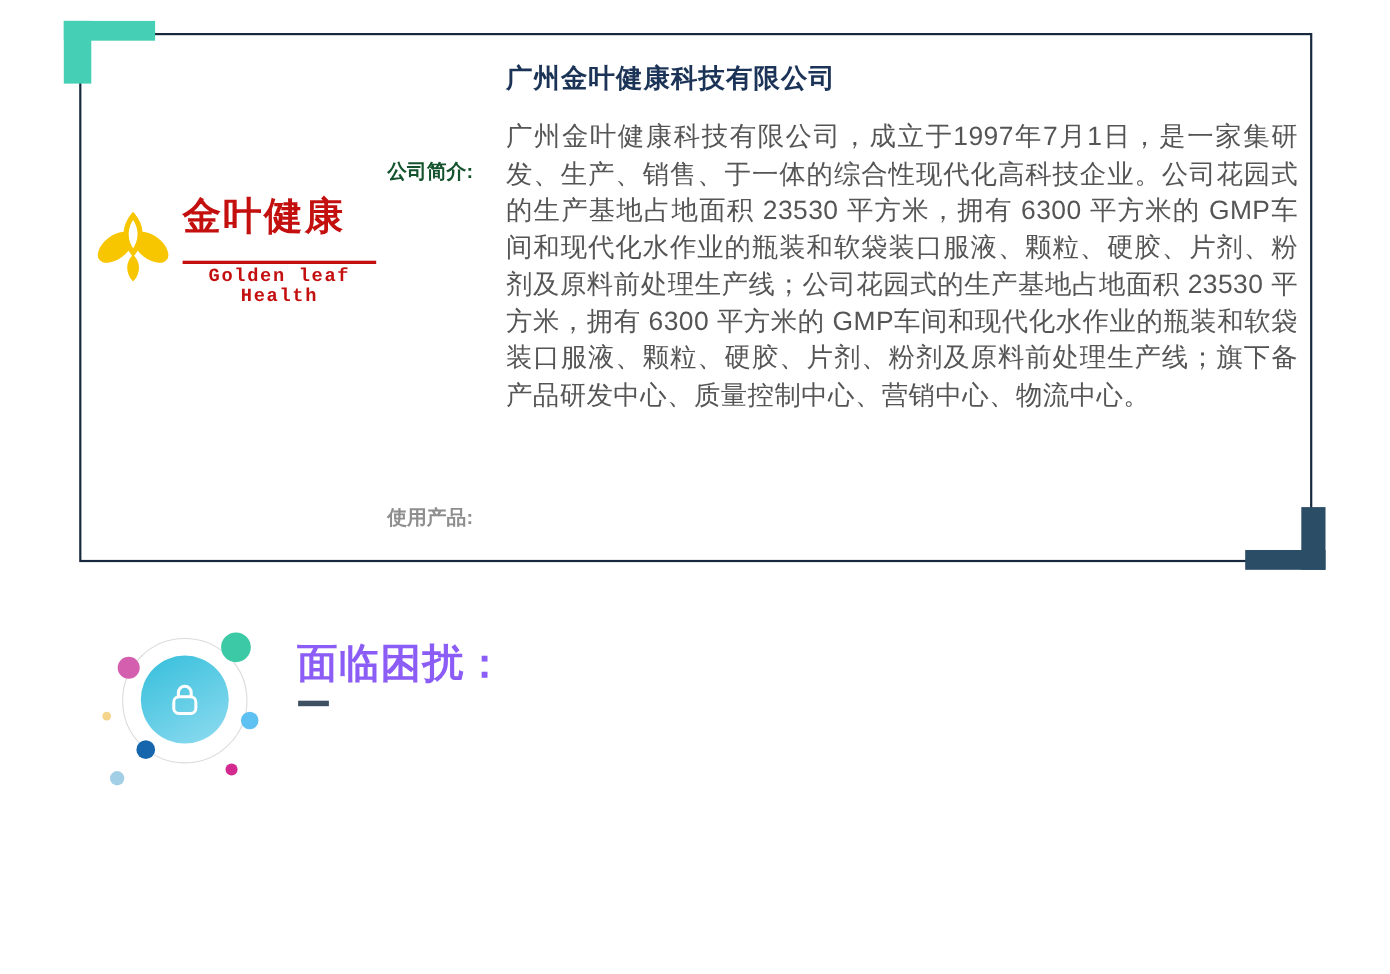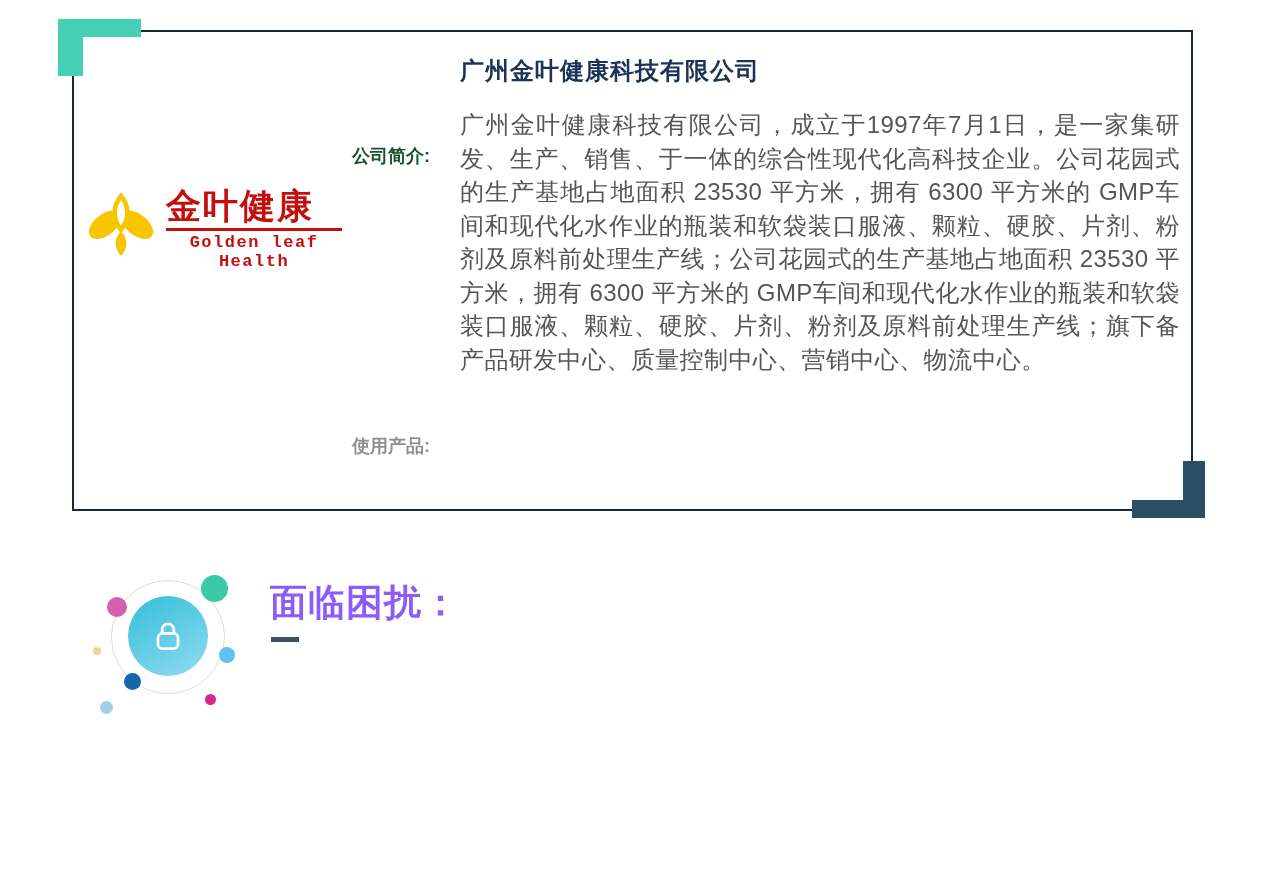--- a/index.html
+++ b/index.html
@@ -13,23 +13,23 @@
   .navy-l-v { position:absolute; left:1183px; top:461px; width:22px; height:57px; background:#2b4d66; z-index:5; }
 
   
   .card { position:absolute; left:72px; top:30px; width:1121px; height:481px; background:#fff; border:2px solid #17293d; z-index:1; }
   .card-title { position:absolute; left:386px; top:23px; font-size:24px; font-weight:bold; color:#1b3356; letter-spacing:1px; }
   .intro-label { position:absolute; left:256px; top:112px; width:100px; text-align:right; font-size:18px; font-weight:bold; color:#14532d; }
   .intro-text { position:absolute; left:386px; top:76px; width:720px; font-size:24px; line-height:33.5px; color:#555555; text-align:justify; letter-spacing:0.4px; }
   .logo-box { position:absolute; left:8px; top:152px; width:260px; height:90px; display:flex; align-items:center; }
   .logo-flower { width:78px; height:76px; flex:0 0 auto; }
   .logo-text { margin-left:6px; }
-  .logo-cn { font-size:35px; font-weight:bold; color:#c40f0f; letter-spacing:2px; line-height:1.1; border-bottom:3px solid #c40f0f; padding-bottom:3px; }
+  .logo-cn { font-size:35px; font-weight:bold; color:#c40f0f; letter-spacing:2px; line-height:1.1; border-bottom:3px solid #c40f0f; padding-bottom:20px; }
   .logo-en { font-family:Liberation Mono, monospace; font-size:17px; font-weight:bold; color:#c40f0f; letter-spacing:1.5px; margin-top:2px; text-align:center; }
-  .product-label { position:absolute; left:256px; top:402px; width:100px; text-align:right; font-size:18px; font-weight:bold; color:#8e8e8e; }
+  .product-label { position:absolute; left:256px; top:426px; width:100px; text-align:right; font-size:18px; font-weight:bold; color:#8e8e8e; }
   .product-btn { position:absolute; left:394px; top:407px; width:162px; height:46px; border:none; cursor:pointer;
                  background:linear-gradient(90deg,#35b5d6,#4fd3a3); color:#ffffff; font-size:19px; font-weight:bold;
                  font-family:inherit; letter-spacing:0.5px; box-shadow:0 8px 14px rgba(70,200,180,0.30); }
 
   
   .badge-ring { position:absolute; left:111px; top:580px; width:114px; height:114px; border:1px solid #dcdcdc; border-radius:50%; z-index:1; }
   .badge-circle { position:absolute; left:128px; top:596px; width:80px; height:80px; border-radius:50%;
                   background:linear-gradient(150deg,#35bedb,#8fdcf0); z-index:2; display:flex; align-items:center; justify-content:center; }
   .dot { position:absolute; border-radius:50%; z-index:3; }
   .dot-pink   { left:107px; top:597px; width:20px; height:20px; background:#d35fae; }

